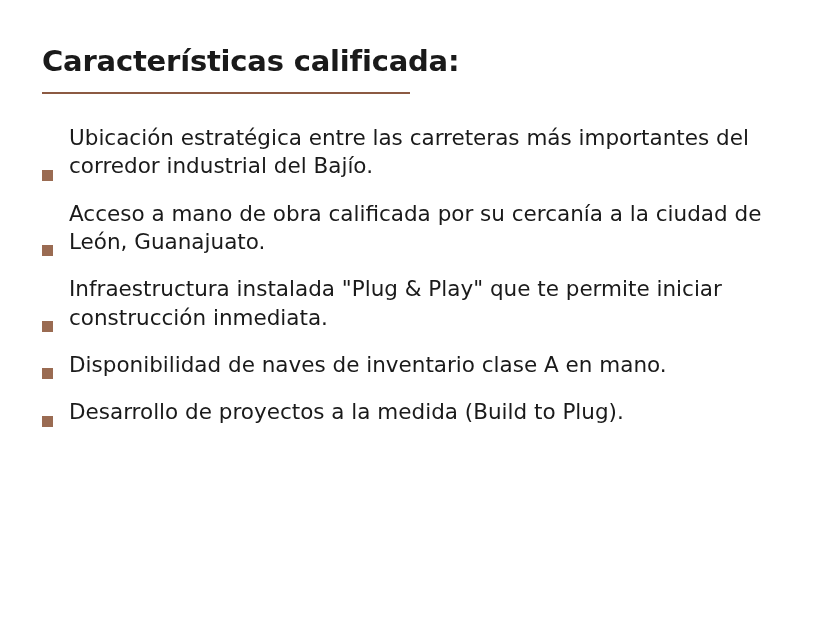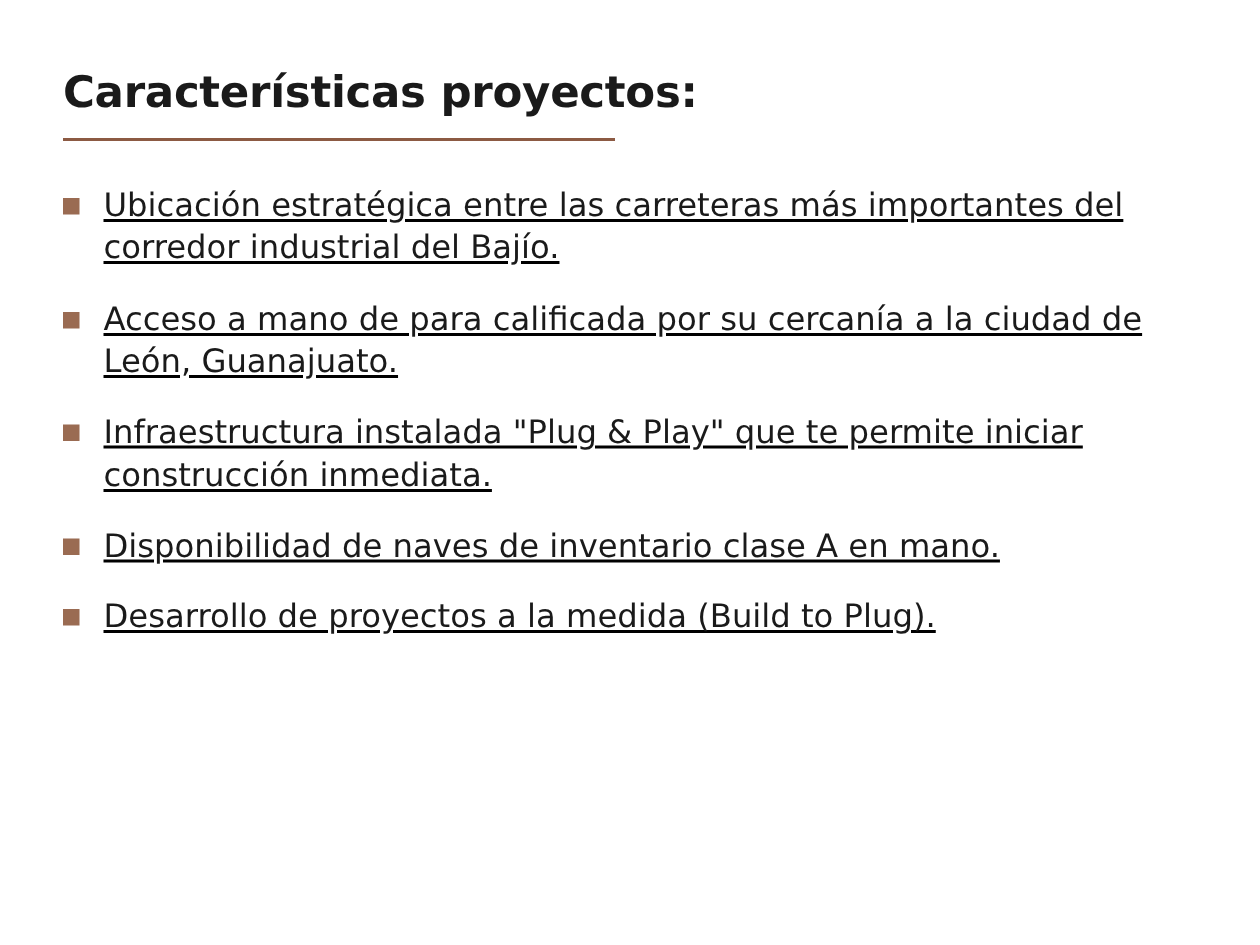--- a/index.html
+++ b/index.html
@@ -34,23 +34,22 @@
     height: 2px;
     background: #8c5a43;
   }
   .bullets {
     margin-top: 30px;
     padding: 0;
     list-style: none;
   }
   .bullet {
     display: flex;
-    align-items: flex-start;
+    align-items: flex-end;
     margin-bottom: 19px;
-    text-decoration: underline;
   }
   .bullet-marker {
     flex: 0 0 auto;
     width: 11px;
     height: 11px;
     background: #9a6b52;
     margin-top: 8px;
     margin-right: 16px;
   }
   .bullet-text {
@@ -58,33 +57,33 @@
     line-height: 1.32;
     color: #1a1a1a;
     max-width: 742px;
   }
 </style>
 </head>
 <body>
 
 <div class="slide">
 
-  <h1 class="title">Características proyectos:</h1>
+  <h1 class="title">Características calificada:</h1>
   <div class="title-rule"></div>
 
   <ul class="bullets">
 
     <li class="bullet">
       <span class="bullet-marker"></span>
       <span class="bullet-text">Ubicación estratégica entre las carreteras más importantes del corredor industrial del Bajío.</span>
     </li>
 
     <li class="bullet">
       <span class="bullet-marker"></span>
-      <span class="bullet-text">Acceso a mano de para calificada por su cercanía a la ciudad de León, Guanajuato.</span>
+      <span class="bullet-text">Acceso a mano de obra calificada por su cercanía a la ciudad de León, Guanajuato.</span>
     </li>
 
     <li class="bullet">
       <span class="bullet-marker"></span>
       <span class="bullet-text">Infraestructura instalada "Plug &amp; Play" que te permite iniciar construcción inmediata.</span>
     </li>
 
 
     <li class="bullet">
       <span class="bullet-marker"></span>

